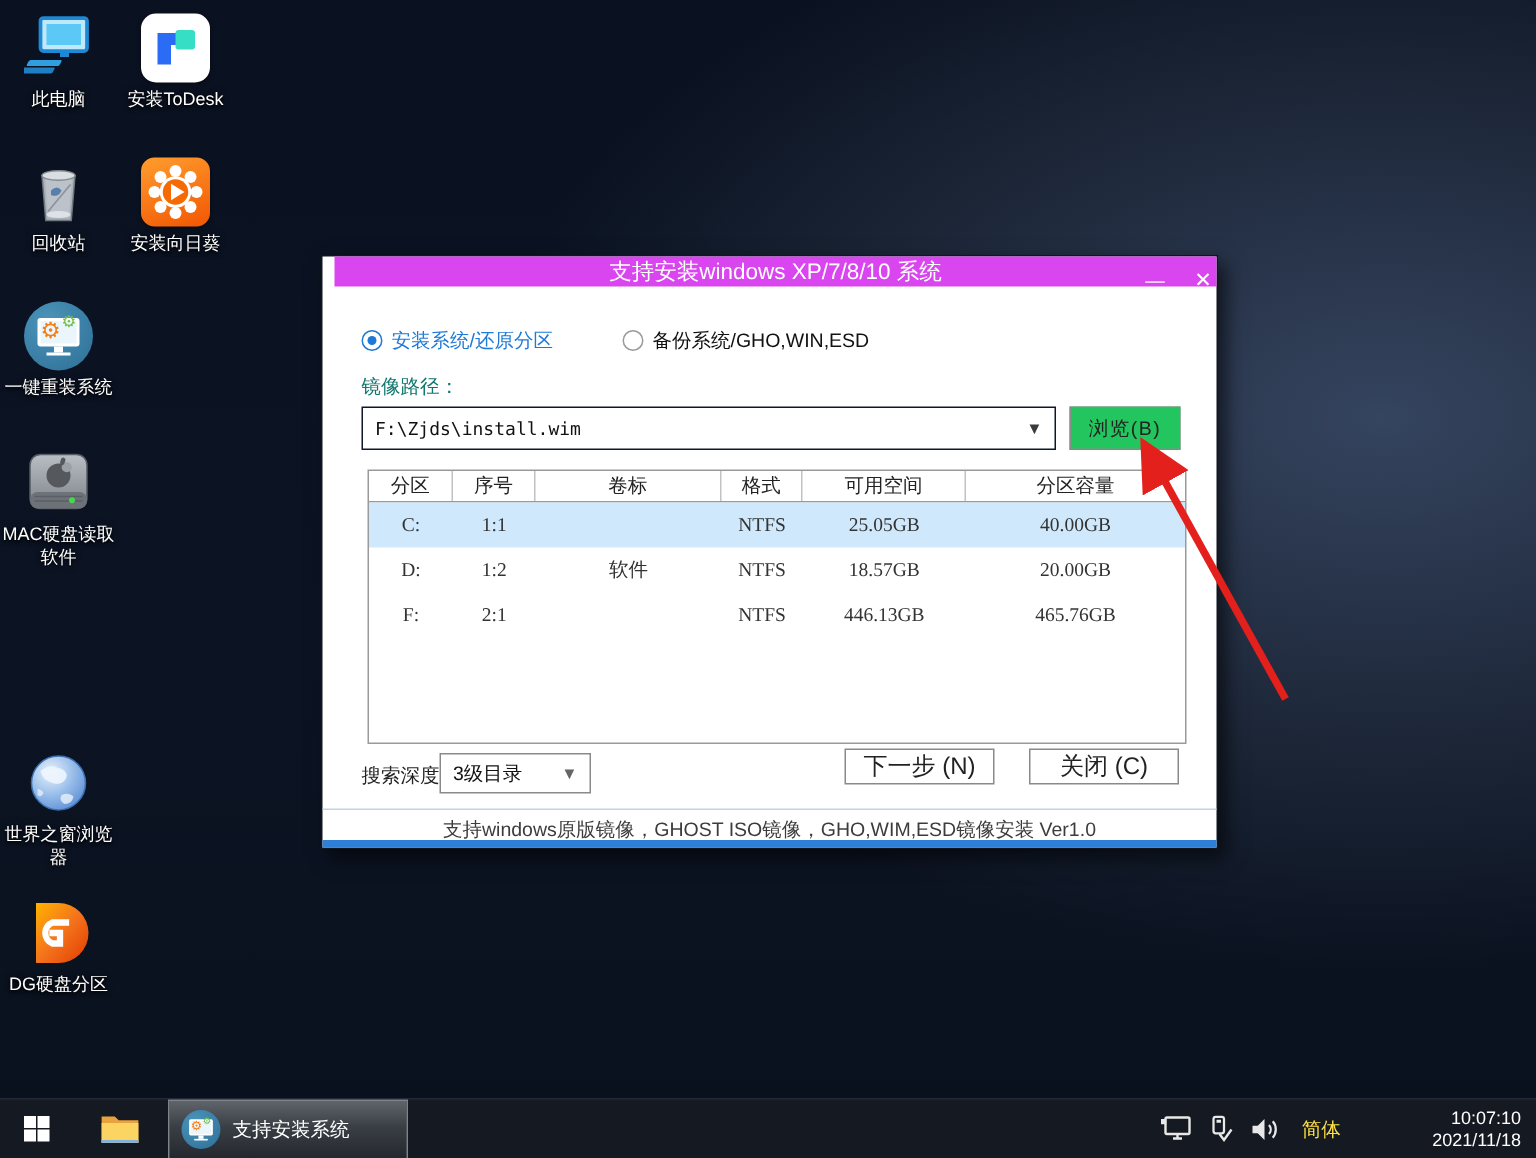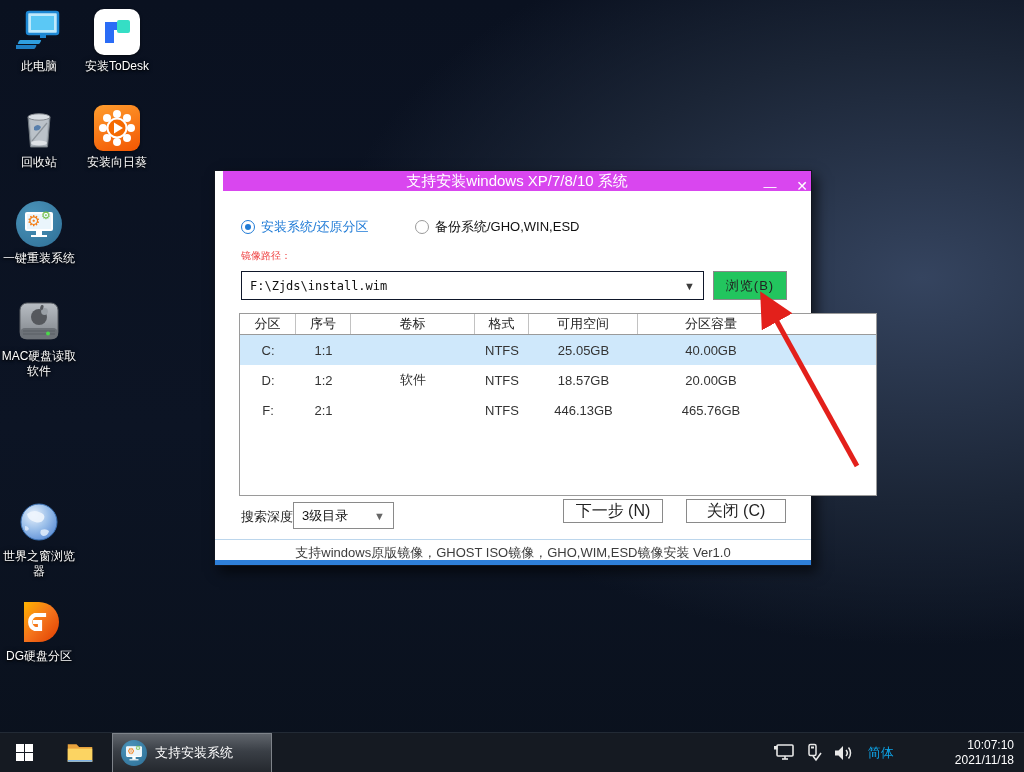--- a/index.html
+++ b/index.html
@@ -41,29 +41,29 @@
   #btn-x{ left:564px; font-size:14px; }
 
   .radio-row{ position:absolute; top:48px; left:26px; display:flex; align-items:center; height:16px; }
   .radio-row.second{ left:200px; }
   .rdot{ width:14px; height:14px; border-radius:50%; border:1px solid #9a9a9a; margin-right:6px; position:relative; background:#fff; }
   .rdot.on{ border-color:#1e7ad6; }
   .rdot.on:after{ content:""; position:absolute; left:3px; top:3px; width:6px; height:6px; border-radius:50%; background:#1e7ad6; }
   .radio-lbl{ font-size:13px; color:#111; }
   .radio-lbl.on{ color:#1e7ad6; }
 
-  #path-label{ position:absolute; left:26px; top:78px; font-size:10px; color:#ef4444; }
+  #path-label{ position:absolute; left:26px; top:78px; font-size:13px; color:#0f766e; }
   #combo{ position:absolute; left:26px; top:100px; width:463px; height:29px; border:1px solid #0f172a; background:#fff;
     display:flex; align-items:center; padding:0 8px; cursor:pointer; }
   #combo .val{ font-family:"DejaVu Sans Mono", monospace; font-size:12px; color:#111; flex:1; white-space:nowrap; overflow:hidden; }
   .drop-arrow{ font-size:11px; color:#3c3c3c; }
   #browse-btn{ position:absolute; left:498px; top:100px; width:74px; height:29px; border:1px solid #8a8a8a; background:#22c55e;
     font-size:13px; color:#222; display:flex; align-items:center; justify-content:center; letter-spacing:1px; cursor:pointer; }
 
-  #ptable{ position:absolute; left:24px; top:142px; width:638px; height:183px; border:1px solid #9a9a9a; background:#fff; }
+  #ptable{ position:absolute; left:30px; top:142px; width:546px; height:183px; border:1px solid #9a9a9a; background:#fff;font-family:Liberation Serif, serif; }
   .trow{ display:grid; grid-template-columns:56px 55px 124px 54px 109px 146px; }
   .trow.head{ height:21px; border-bottom:1px solid #9a9a9a; }
   .trow.head .tc{ font-size:13px; color:#222; border-right:1px solid #c2c2c2; display:flex; align-items:center; justify-content:center; }
   .trow.head .tc:last-child{ border-right:none; }
   .trow.body{ height:30px; cursor:pointer; }
   .trow.body .tc{ font-size:13px; color:#333; display:flex; align-items:center; justify-content:center; }
   .trow.body.sel{ background:#cfe8fb; }
 
   #depth-label{ position:absolute; left:26px; top:337px; font-size:13px; color:#222; }
   #depth-select{ position:absolute; left:78px; top:331px; width:101px; height:27px; border:1px solid #8a8a8a; background:#fff;
@@ -87,21 +87,21 @@
   #start-btn{ width:48px; height:40px; display:flex; align-items:center; justify-content:center; cursor:pointer; }
   .winlogo{ display:grid; grid-template-columns:8px 8px; grid-template-rows:8px 8px; gap:1px; }
   .winlogo span{ background:#fff; }
   #explorer-btn{ width:48px; height:40px; margin-left:8px; display:flex; align-items:center; justify-content:center; cursor:pointer; }
   #task-item{ margin-left:8px; width:160px; height:40px; display:flex; align-items:center; gap:8px; padding:0 8px; cursor:pointer;
     background:linear-gradient(180deg,#60656c 0%, #3a3f46 45%, #24282e 100%); border:1px solid #7e838a; }
   #task-item .mini{ width:26px; height:26px; transform:scale(.565); transform-origin:0 0; flex:0 0 26px; }
   #task-item .tlabel{ font-size:13px; color:#fff; white-space:nowrap; }
   #tray{ margin-left:auto; display:flex; align-items:center; height:40px; }
   .tray-ic{ width:30px; height:40px; display:flex; align-items:center; justify-content:center; cursor:pointer; }
-  #tray-lang{ font-size:13px; color:#0ea5e9; padding:0 9px; height:40px; display:flex; align-items:center; cursor:pointer; }
+  #tray-lang{ font-size:13px; color:#fde047; padding:0 9px; height:40px; display:flex; align-items:center; cursor:pointer; }
   #tray-clock{ padding:0 10px 0 4px; height:40px; display:flex; flex-direction:column; justify-content:center; align-items:flex-end; cursor:pointer;margin-left:48px; }
   #tray-clock div{ font-size:12px; color:#fff; line-height:15px; }
 </style>
 </head>
 <body>
 
 <div id="screen">
 
   <div class="dicon" style="left:0;top:8px">
     <div class="ic">

